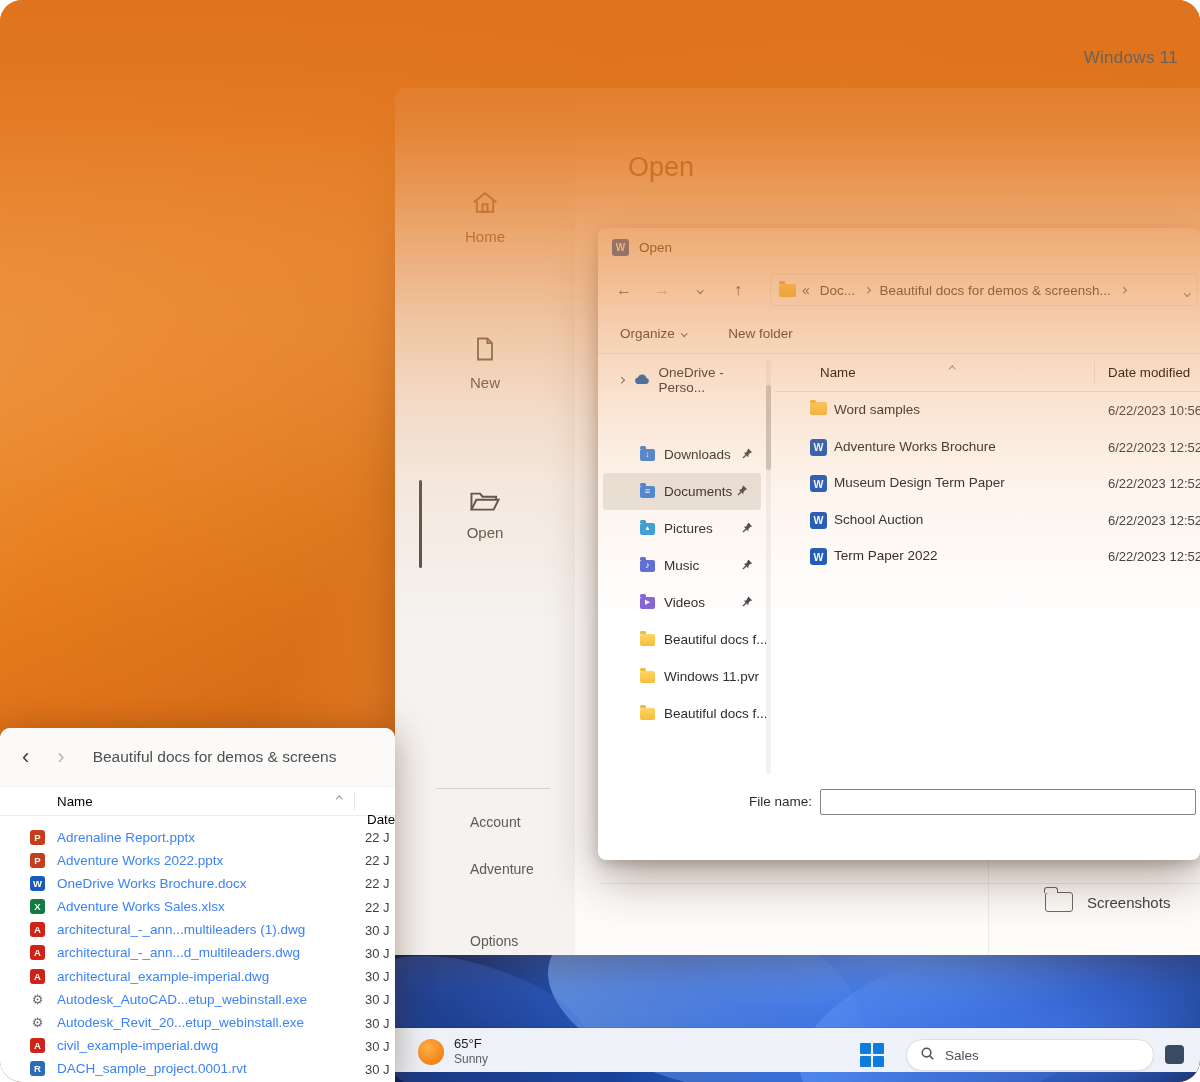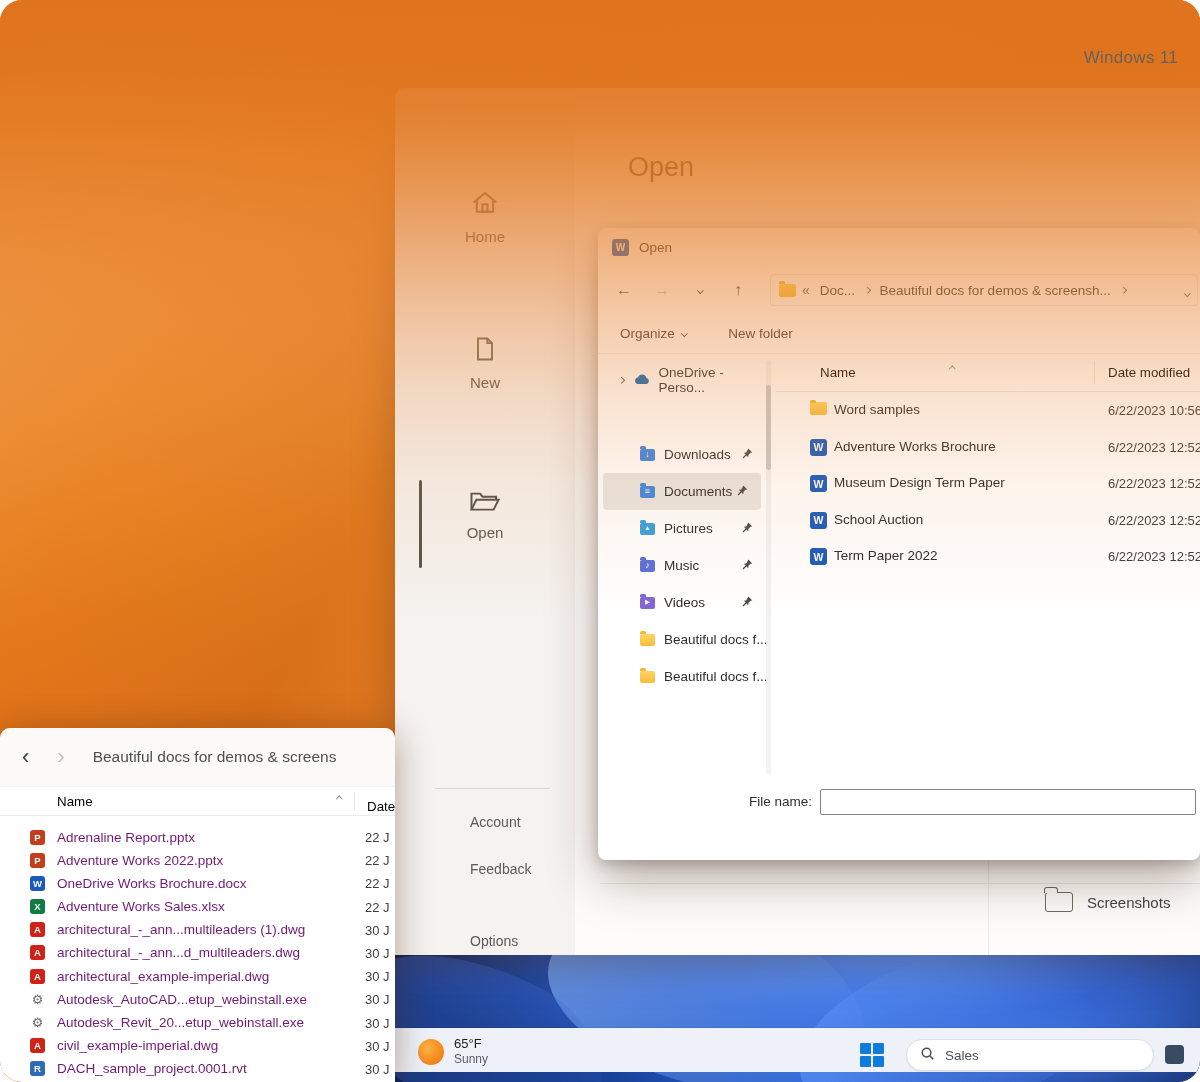--- a/index.html
+++ b/index.html
@@ -108,25 +108,25 @@
   .win-ex{position:absolute;left:0;top:728px;width:395px;height:354px;z-index:40;background:#fff;border-radius:10px 10px 0 0;box-shadow:0 6px 36px rgba(70,30,0,.4);overflow:hidden}
   .ex-titlebar{height:58px;display:flex;align-items:center;background:#fbfaf9;border-radius:10px 10px 0 0}
   .ex-nav{font-size:22px;line-height:1;color:#3f3f3f;padding:4px 6px}
   .ex-nav.back{margin-left:16px}
   .ex-nav.fwd{margin-left:16px;color:#bcbcbc}
   .ex-title{margin-left:22px;font-size:15.5px;color:#4f4f4f;white-space:nowrap;overflow:hidden}
   .ex-head{position:relative;height:30px;border-top:1px solid #f3f3f3;border-bottom:1px solid #ebebeb;font-size:13px;color:#555}
   .ex-head .h-name{position:absolute;left:57px;top:7px}
   .ex-head .h-chev{position:absolute;left:337px;top:10px;color:#8a8a8a}
   .ex-head .h-div{position:absolute;left:354px;top:5px;bottom:5px;border-left:1px solid #e7e7e7}
-  .ex-head .h-date{position:absolute;left:367px;top:12px}
+  .ex-head .h-date{position:absolute;left:367px;top:25px}
   .ex-rows{padding-top:10px}
   .ex-row{position:relative;height:23.2px}
   .ex-row .ic{position:absolute;left:30px;top:3.5px}
-  .ex-row .nm{position:absolute;left:57px;top:3.5px;font-size:13.5px;color:#701a75;white-space:nowrap}
+  .ex-row .nm{position:absolute;left:57px;top:3.5px;font-size:13.5px;color:#3b82f6;white-space:nowrap}
   .ex-row .dt{position:absolute;left:365px;top:4px;font-size:13px;color:#3f3f3f;white-space:nowrap}
 
   
   .taskbar{position:absolute;left:0;right:0;top:1028px;height:44px;z-index:36;background:#eef2f8;box-shadow:0 -1px 0 rgba(0,0,0,.07)}
   .weather{position:absolute;left:418px;top:8px;display:flex;align-items:center;gap:10px}
   .sun{width:26px;height:26px;border-radius:50%;background:radial-gradient(circle at 35% 35%, #ffb347, #f58a1f 60%, #e97313);flex:none}
   .wx-temp{font-size:13px;color:#1c1c1c;line-height:1.25}
   .wx-cond{font-size:12px;color:#5a5f66;line-height:1.25}
   .start{position:absolute;left:860px;top:15px;width:24px;height:24px;display:grid;grid-template-columns:11px 11px;grid-template-rows:11px 11px;gap:2px}
   .start i{background:#0f7bdb;border-radius:1px}
@@ -175,21 +175,21 @@
         <svg width="32" height="26" viewBox="0 0 26 20" fill="none" stroke="#55504a" stroke-width="1.6">
             <path d="M2 17V4h7l2 2.5h11V9"></path>
             <path d="M2 17l4-8h18l-4 8z"></path>
           </svg>
       </span>
       <span class="lbl">Open</span>
     </div>
 
     <div class="bs-divider"></div>
     <div class="bs-foot bs-acct">Account</div>
-    <div class="bs-foot bs-fb">Feedback</div>
+    <div class="bs-foot bs-fb">Adventure</div>
     <div class="bs-foot bs-opt">Options</div>
 
     <div class="bs-title">Open</div>
 
     <div class="bs-hr"></div>
     <div class="bs-vline"></div>
     <div class="screens-item">
       <span class="fold-outline"></span>
       <span>Screenshots</span>
     </div>
@@ -288,20 +288,24 @@
           <span class="pin"><svg width="11" height="11" viewBox="0 0 12 12">
                 <path d="M7.2.8 11.2 4.8 9.3 5.2 7.1 7.4 6.8 10 4.9 8.1 1.6 11.4.6 10.4 3.9 7.1 2 5.2 4.6 4.9 6.8.7z" fill="#4a4a4a"></path>
               </svg></span>
         </div>
         <div class="t-row">
           <span class="fold"></span>
           <span class="lbl">Beautiful docs f...</span>
         </div>
         <div class="t-row">
           <span class="fold"></span>
+          <span class="lbl">Windows 11.pvr</span>
+        </div>
+        <div class="t-row">
+          <span class="fold"></span>
           <span class="lbl">Beautiful docs f...</span>
         </div>
       </div>
     </div>
 
     <div class="vscroll">
       <div class="vthumb"></div>
     </div>
 
     <div class="flist">

